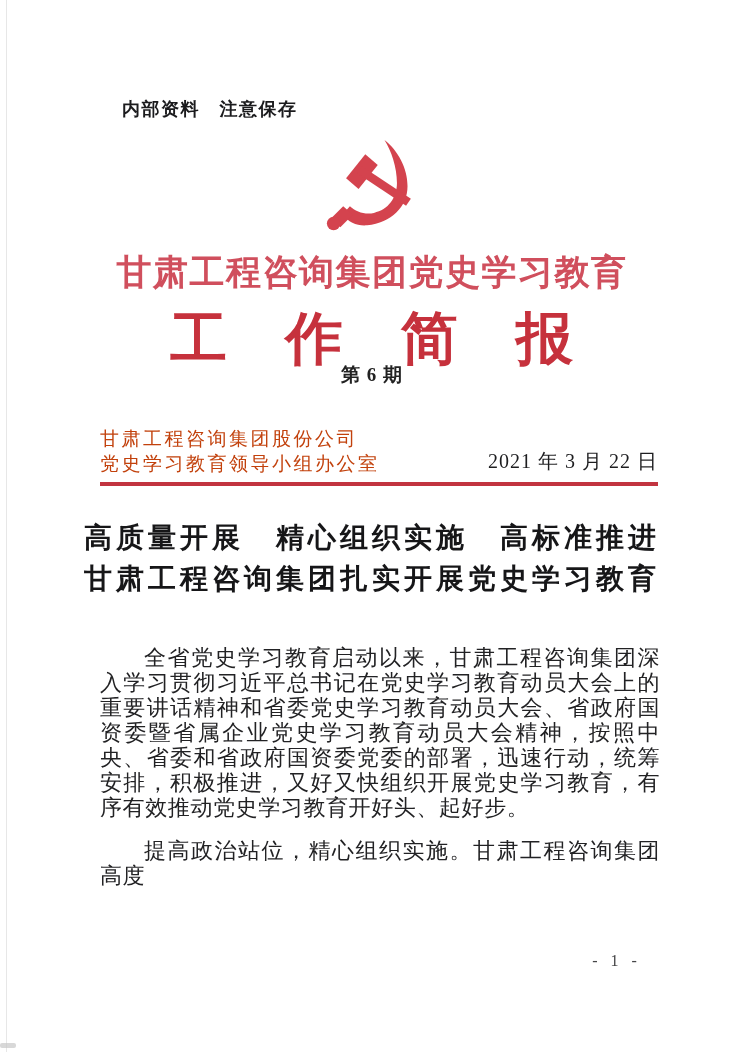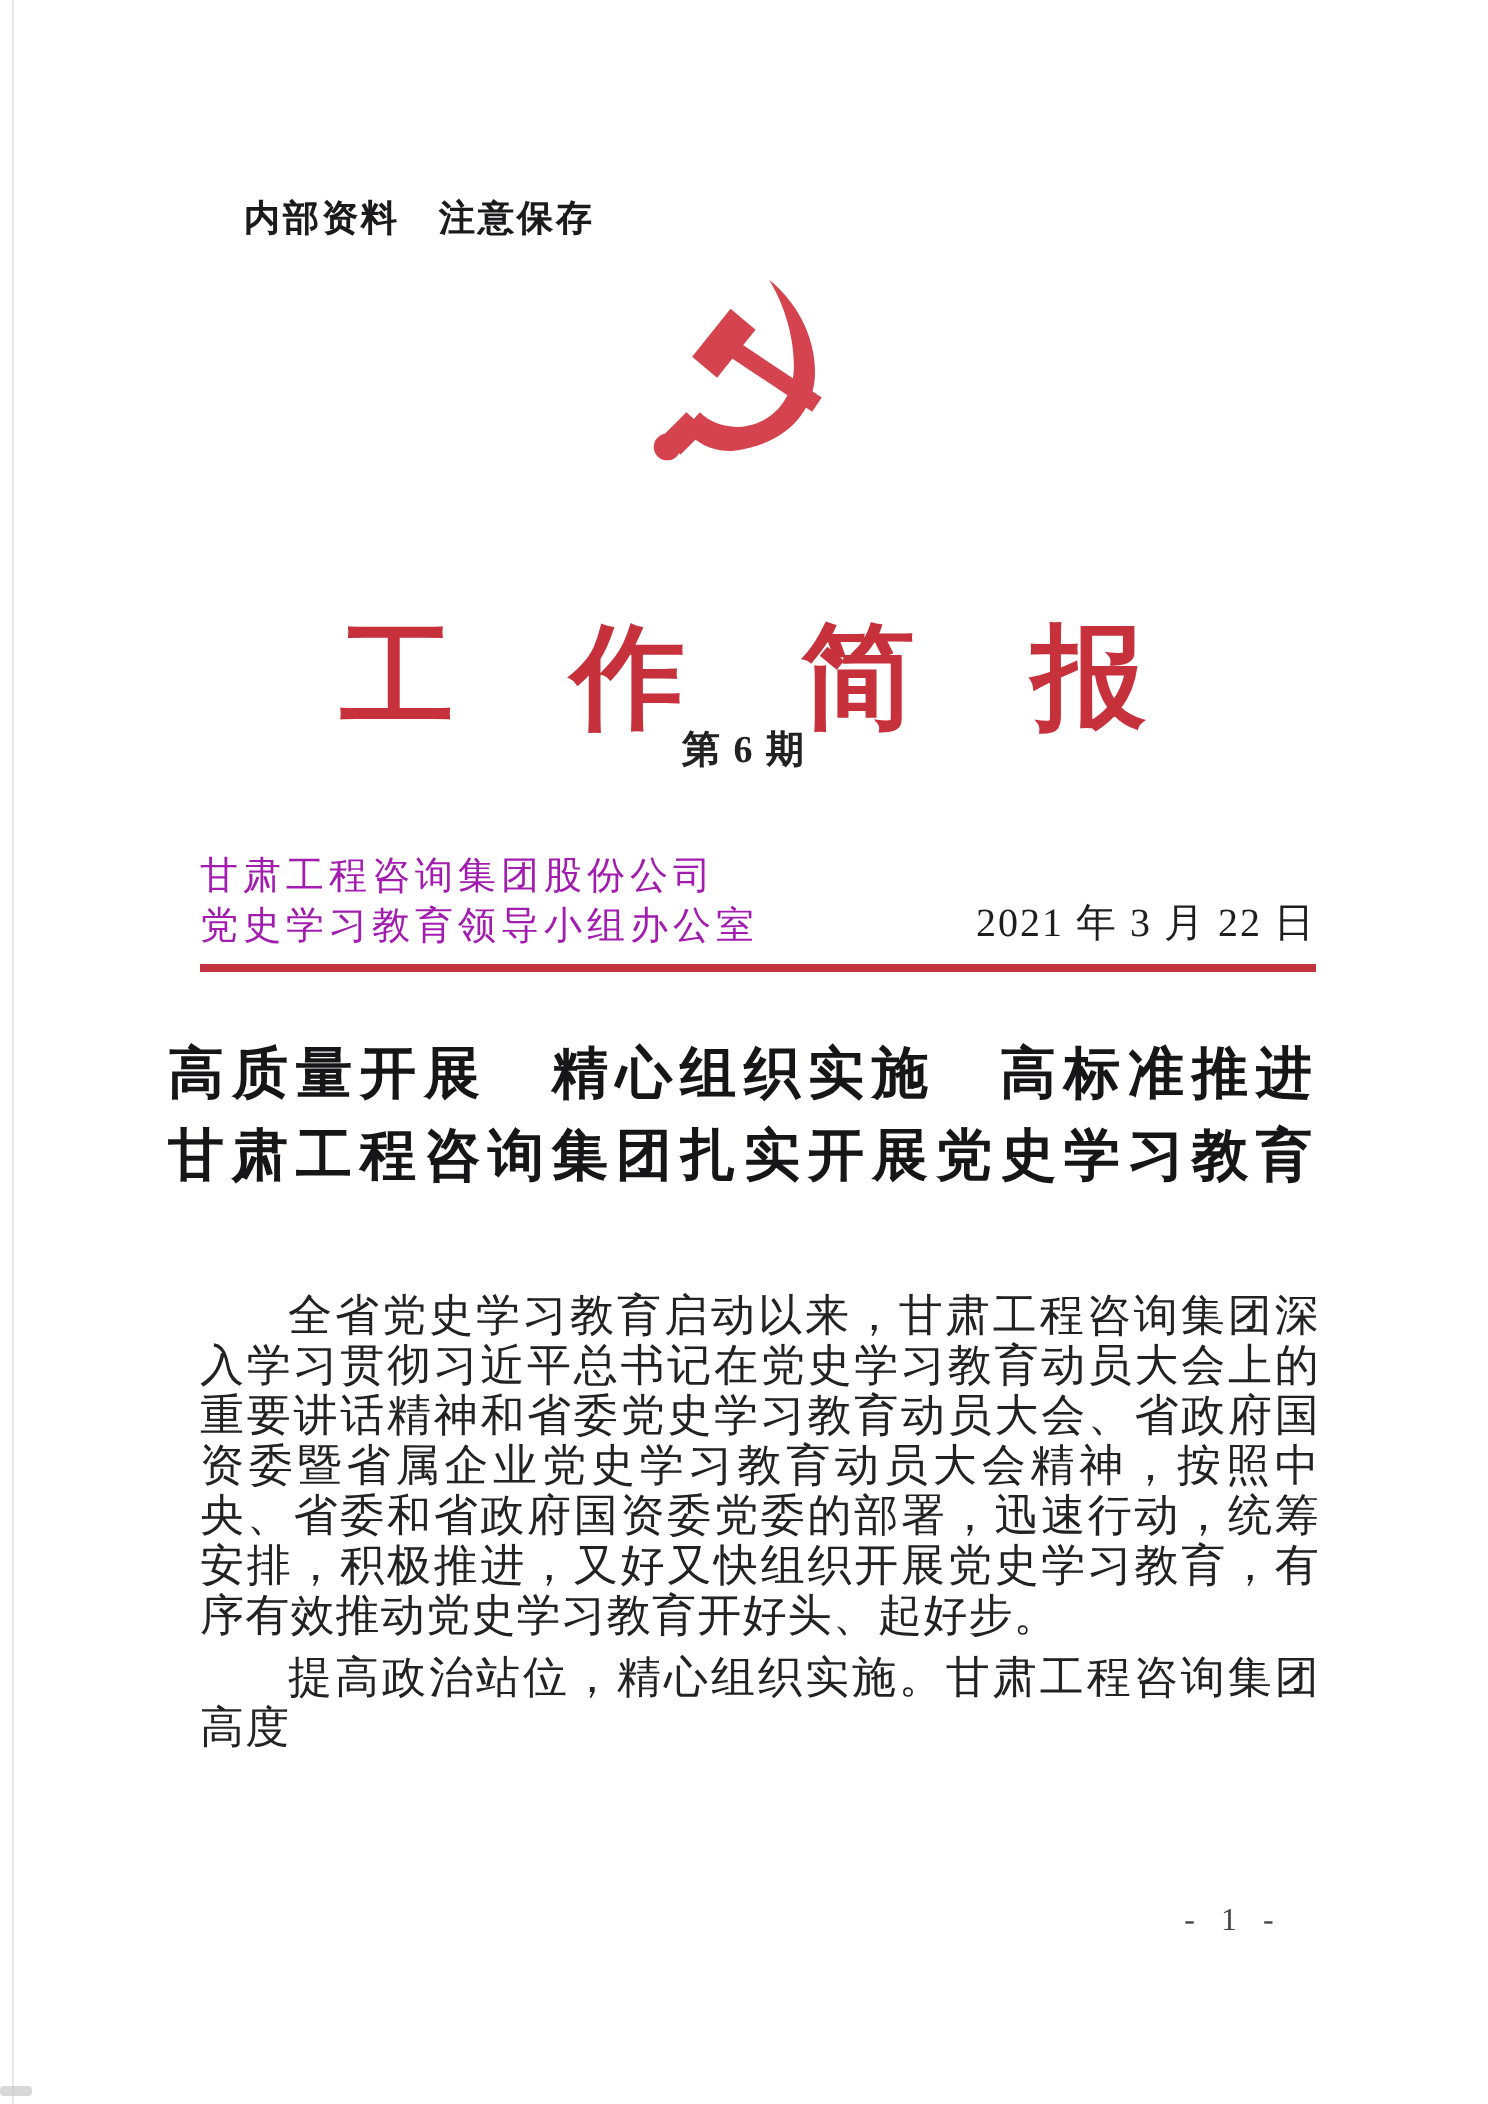--- a/index.html
+++ b/index.html
@@ -51,21 +51,21 @@
   .issue-no{
     position:absolute;top:362px;left:0;width:100%;
     text-align:center;
     font-size:19px;font-weight:bold;letter-spacing:1px;color:#222;
   }
 
   .masthead{
     position:absolute;top:426px;left:100px;width:558px;
     display:flex;justify-content:space-between;align-items:flex-end;
   }
-  .issuer{font-size:19px;line-height:25px;letter-spacing:2.5px;color:#a21caf;}
+  .issuer{font-size:19px;line-height:25px;letter-spacing:2.5px;color:#c2410c;}
   .issue-date{font-size:20px;letter-spacing:1px;color:#1e1e20;padding-bottom:1px;}
 
   .red-rule{
     position:absolute;top:482px;left:100px;width:558px;height:4px;
     background:var(--rule-red);
   }
 
   .headline{
     position:absolute;top:517px;left:0;width:100%;
     text-align:center;font-weight:bold;
@@ -74,21 +74,21 @@
   }
 
   .article-body{
     position:absolute;top:645px;left:100px;width:560px;
   }
   .article-body p{
     font-size:22px;line-height:25px;
     text-align:justify;text-indent:2em;
     letter-spacing:0.6px;color:#222224;
   }
-  .article-body p + p{margin-top:6px;}
+  .article-body p + p{margin-top:18px;}
 
   .page-number{
     position:absolute;top:952px;left:583px;width:64px;
     text-align:center;font-size:16px;color:#454547;
     word-spacing:7px;letter-spacing:1px;
   }
 </style>
 </head>
 <body>
 
@@ -109,20 +109,21 @@
         <path d="M20,71 L30,80 L17,93 L7,84 Z"></path>
         <circle cx="10" cy="89" r="7"></circle>
 
         <path d="M23,42 L43,17 L56,28 L36,53 Z"></path>
 
         <path d="M34.5,36.7 L39.5,29.3 L90.5,63.3 L85.5,70.7 Z"></path>
       </g>
     </svg>
   </div>
 
+  <div class="org-title">甘肃工程咨询集团党史学习教育</div>
 
   <div class="brush-title">工 作 简 报</div>
 
   <div class="issue-no">第 6 期</div>
 
   <div class="masthead">
     <div class="issuer">
       <div>甘肃工程咨询集团股份公司</div>
       <div>党史学习教育领导小组办公室</div>
     </div>

